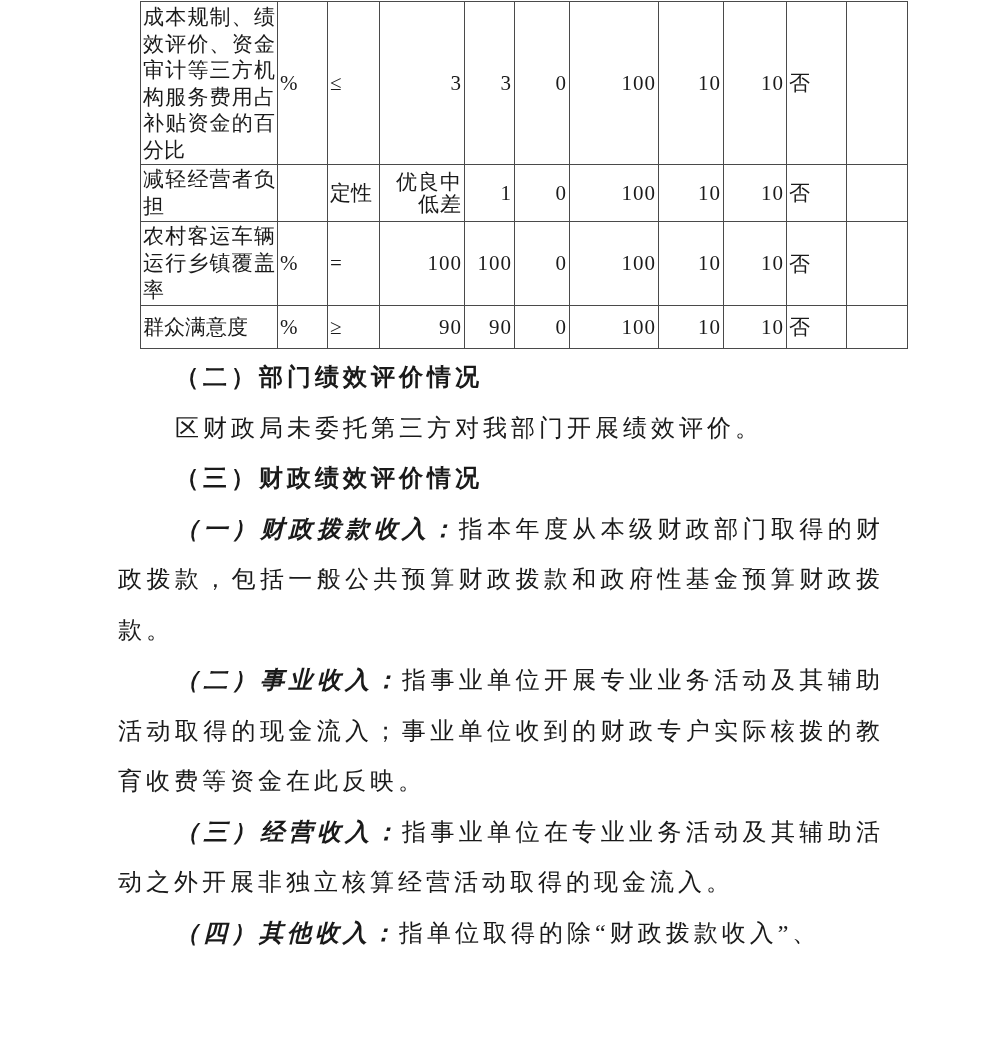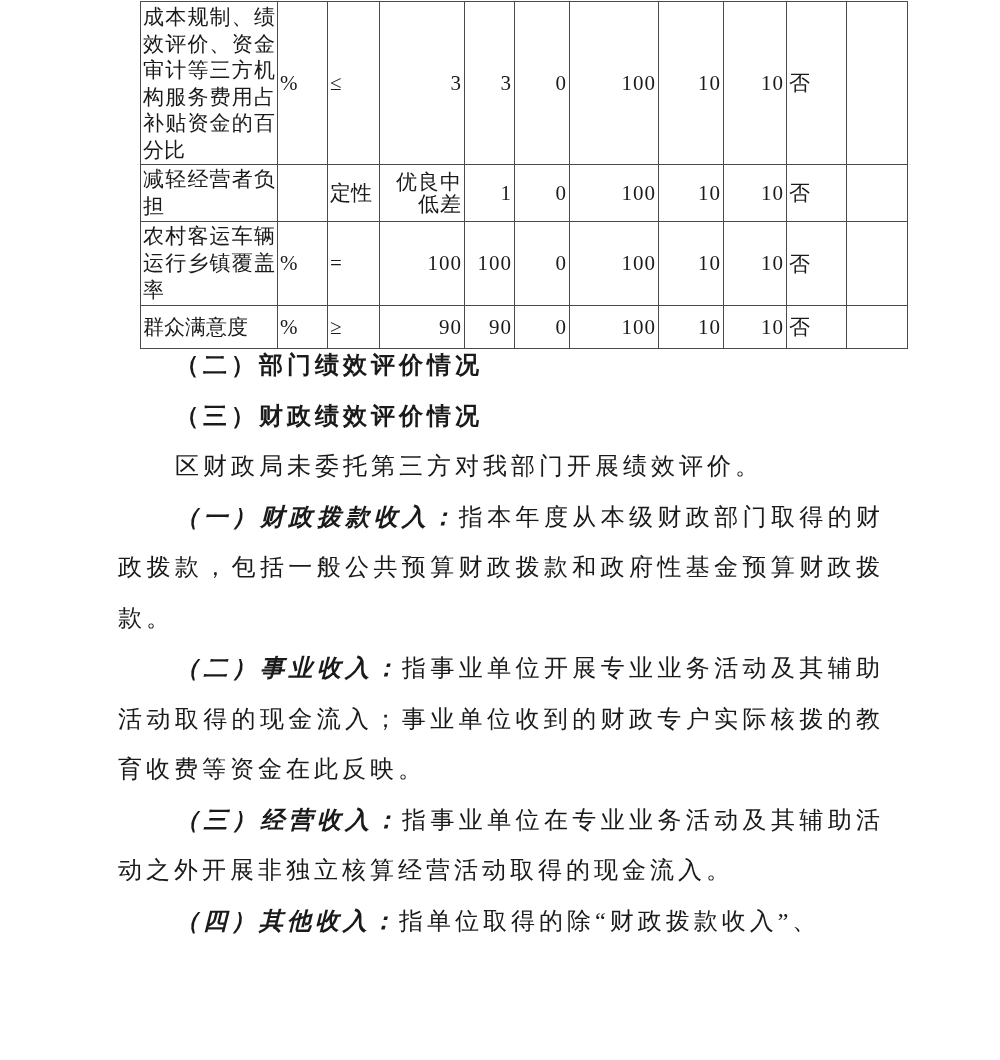--- a/index.html
+++ b/index.html
@@ -34,21 +34,21 @@
     text-justify: inter-character;
   }
   .c-left  { text-align: left; }
   .c-right { text-align: right; letter-spacing: 1px; }
   .c-cjk   { font-size: 18px; line-height: 22px; }
   tr.r1 .c-ind { line-height: 26.5px; padding-top: 2px; }
 
   
   .doc-text {
     position: absolute;
-    left: 118px; top: 340px;
+    left: 118px; top: 352px;
     width: 766px;
     font-size: 24px;
     line-height: 50.5px;
     letter-spacing: 4px;
     text-align: justify;
     text-justify: inter-character;
   }
   .para { text-indent: 57px; }
   .bold { font-weight: bold; font-style: italic; }
   .heading-kai { font-weight: bold; }
@@ -127,19 +127,19 @@
     <td class="c-right">10</td>
     <td class="c-right">10</td>
     <td class="c-left c-cjk">否</td>
     <td></td>
   </tr>
 </tbody>
   </table>
 
 <div class="doc-text">
   <p class="para heading-kai">（二）部门绩效评价情况</p>
+  <p class="para">区财政局未委托第三方对我部门开展绩效评价。</p>
   <p class="para heading-kai">（三）财政绩效评价情况</p>
-  <p class="para">区财政局未委托第三方对我部门开展绩效评价。</p>
   <p class="para"><span class="bold">（一）财政拨款收入：</span><span>指本年度从本级财政部门取得的财政拨款，包括一般公共预算财政拨款和政府性基金预算财政拨款。</span></p>
   <p class="para"><span class="bold">（二）事业收入：</span><span>指事业单位开展专业业务活动及其辅助活动取得的现金流入；事业单位收到的财政专户实际核拨的教育收费等资金在此反映。</span></p>
   <p class="para"><span class="bold">（三）经营收入：</span><span>指事业单位在专业业务活动及其辅助活动之外开展非独立核算经营活动取得的现金流入。</span></p>
   <p class="para"><span class="bold">（四）其他收入：</span><span>指单位取得的除“财政拨款收入”、</span></p>
 </div>
 
 </body></html>

